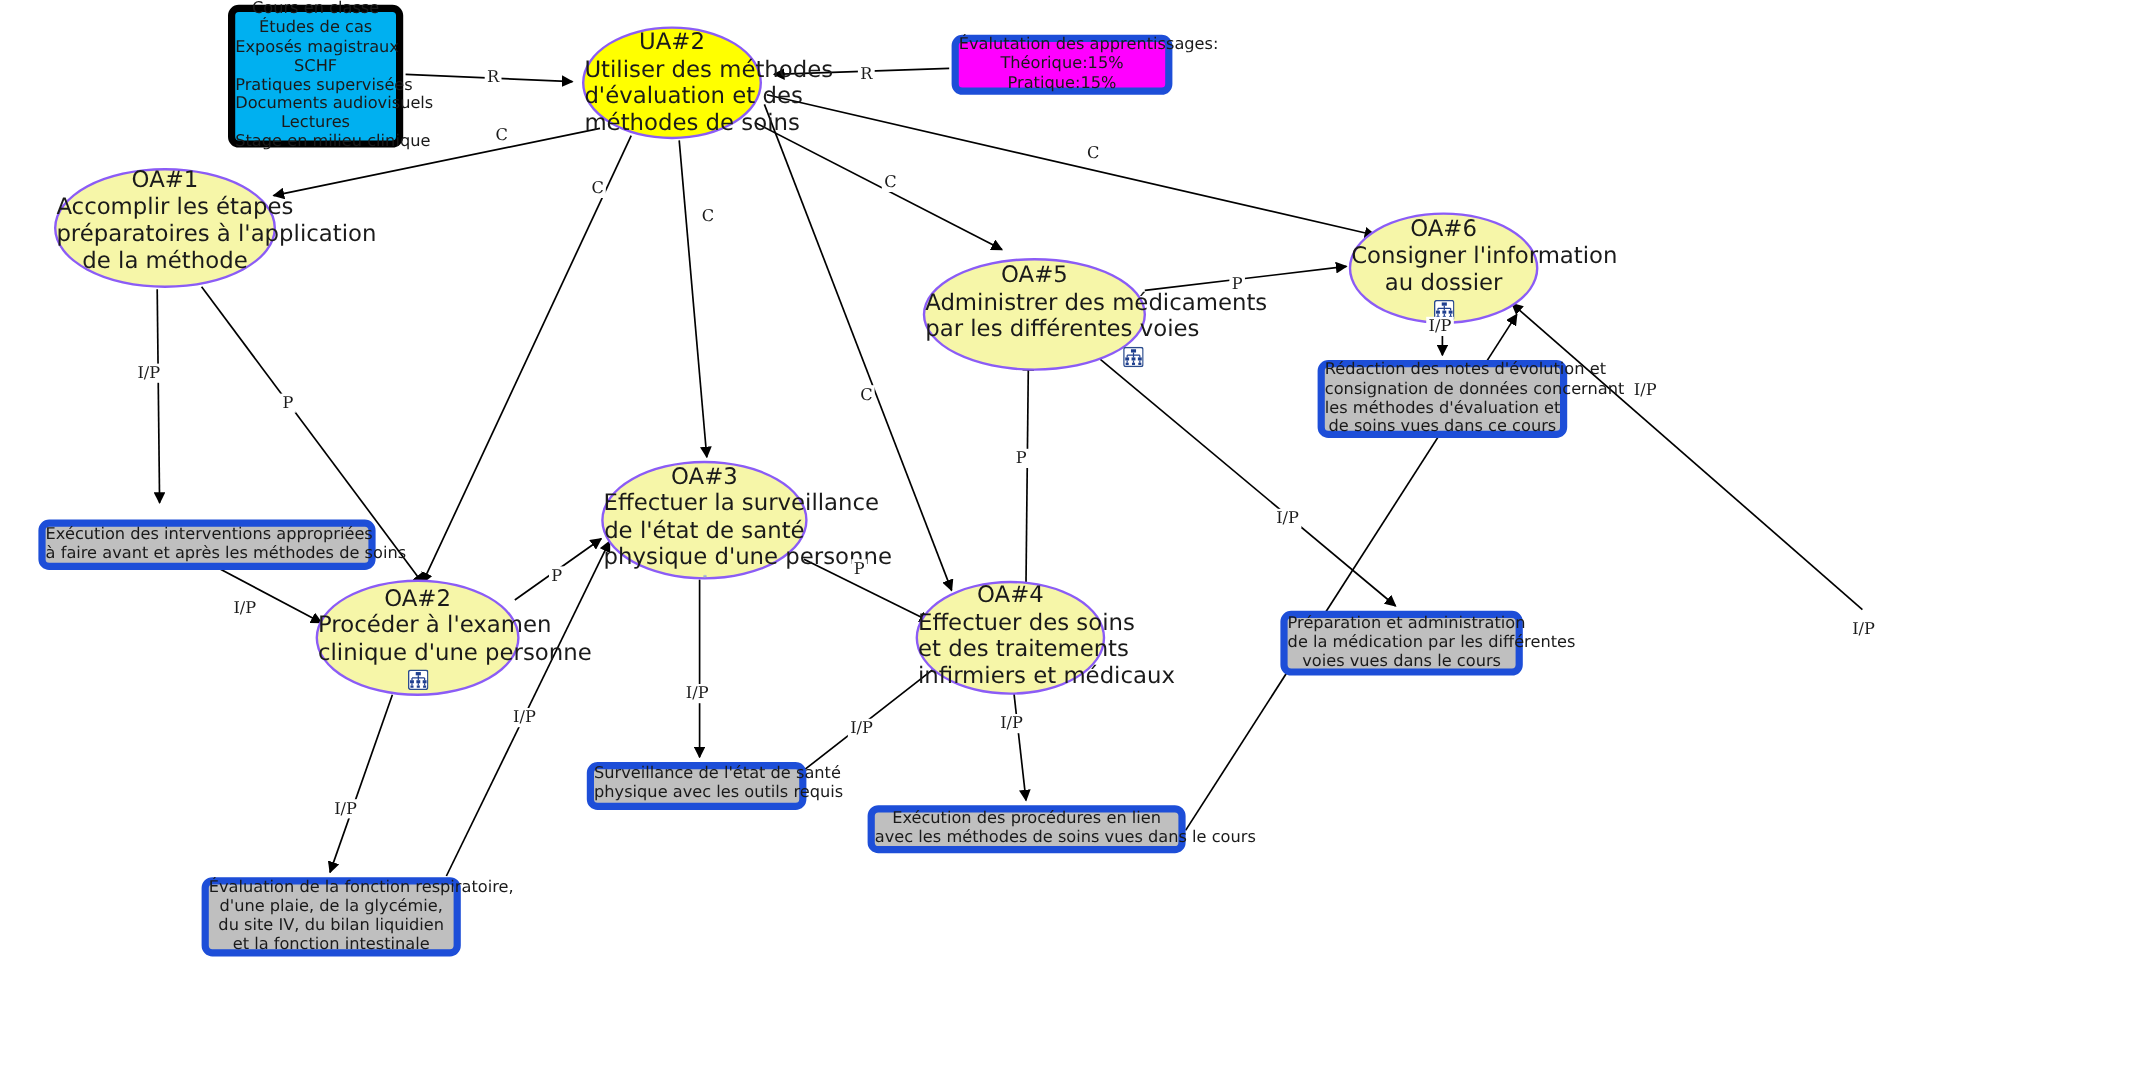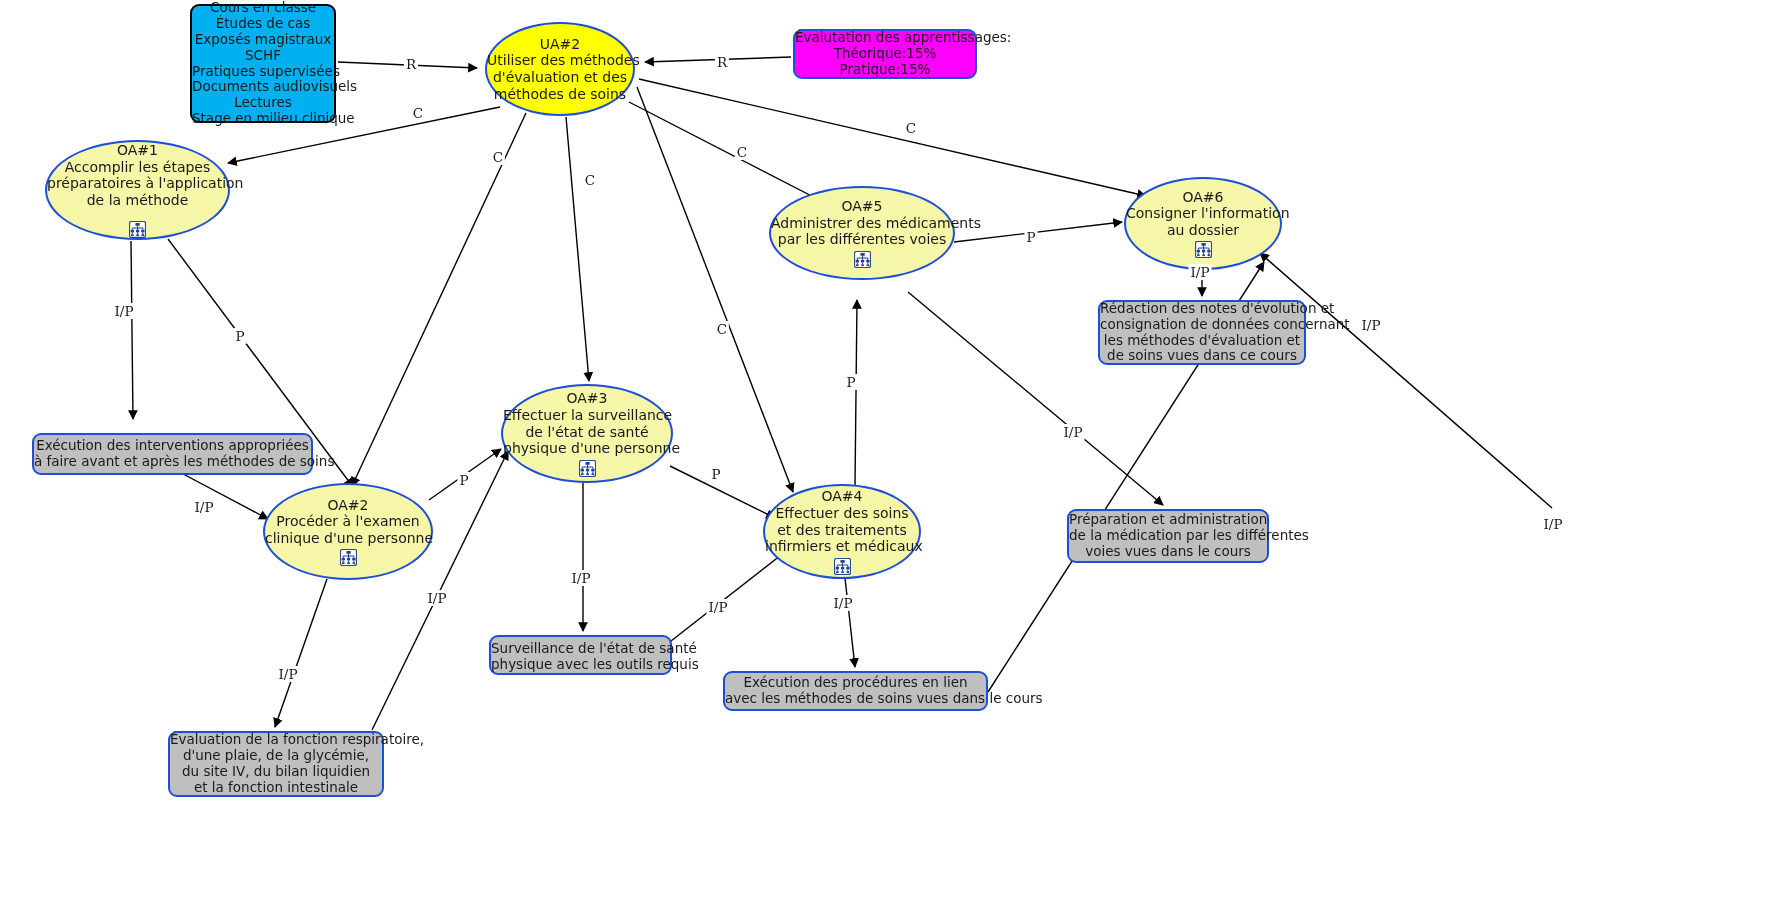--- a/index.html
+++ b/index.html
@@ -37,30 +37,30 @@
   }
   .node .lines {
     display: block;
     width: 100%;
   }
   .node .ln { display: block; white-space: nowrap; }
 
   
   .ellipse {
     background: #ffff00;
-    border: 2px solid #1d4ed8;
+    border: 2px solid #8b5cf6;
     border-radius: 50%;
-    font-size: 14px;
+    font-size: 19px;
   }
   .ellipse.pale {
     background: #f6f6a8;
   }
   
   .rrect {
-    border: 2px solid #1d4ed8;
+    border: 6px solid #1d4ed8;
     border-radius: 9px;
     font-size: 13.5px;
   }
   .rrect.cyan  { background: #00b0f0; border-color: #000000; }
   .rrect.magenta { background: #ff00ff; align-items: flex-end; }
   .rrect.gray { background: #bfbfbf; }
 
   .edge-label {
     position: absolute;
     background: #ffffff;
@@ -218,21 +218,21 @@
           <path d="M10.1 5.6 L10.1 8.2 M3.9 8.2 L16.3 8.2 M3.9 8.2 L3.9 10.4 M10.1 8.2 L10.1 10.4 M16.3 8.2 L16.3 10.4" stroke="#1f3f8f" stroke-width="1.2" fill="none"></path>
           <rect x="2.0" y="10.4" width="3.8" height="3.0" fill="#1f3f8f"></rect>
           <rect x="8.2" y="10.4" width="3.8" height="3.0" fill="#1f3f8f"></rect>
           <rect x="14.4" y="10.4" width="3.8" height="3.0" fill="#1f3f8f"></rect>
           <path d="M3.9 13.4 L3.9 15.6 M10.1 13.4 L10.1 15.6 M16.3 13.4 L16.3 15.6" stroke="#1f3f8f" stroke-width="1.2" fill="none"></path>
           <rect x="2.4" y="15.6" width="3.0" height="2.2" fill="#1f3f8f"></rect>
           <rect x="8.6" y="15.6" width="3.0" height="2.2" fill="#1f3f8f"></rect>
           <rect x="14.8" y="15.6" width="3.0" height="2.2" fill="#1f3f8f"></rect>
         </svg>
       </div>
-      <div class="node ellipse pale" style="left: 769px; top: 186px; width: 186px; height: 94px;">
+      <div class="node ellipse pale" style="left: 769px; top: 215px; width: 186px; height: 94px; align-items: flex-end;">
         <span class="lines">
           <span class="ln">OA#5</span>
           <span class="ln">Administrer des médicaments</span>
           <span class="ln">par les différentes voies</span>
         </span>
         <svg class="tree-icon" viewBox="0 0 20 20">
           <rect x="0.6" y="0.6" width="18.8" height="18.8" rx="2" ry="2" fill="#ffffff" stroke="#2a4b8d" stroke-width="1.4"></rect>
           <rect x="7.6" y="2.4" width="5" height="3.2" fill="#1f3f8f"></rect>
           <path d="M10.1 5.6 L10.1 8.2 M3.9 8.2 L16.3 8.2 M3.9 8.2 L3.9 10.4 M10.1 8.2 L10.1 10.4 M16.3 8.2 L16.3 10.4" stroke="#1f3f8f" stroke-width="1.2" fill="none"></path>
           <rect x="2.0" y="10.4" width="3.8" height="3.0" fill="#1f3f8f"></rect>

